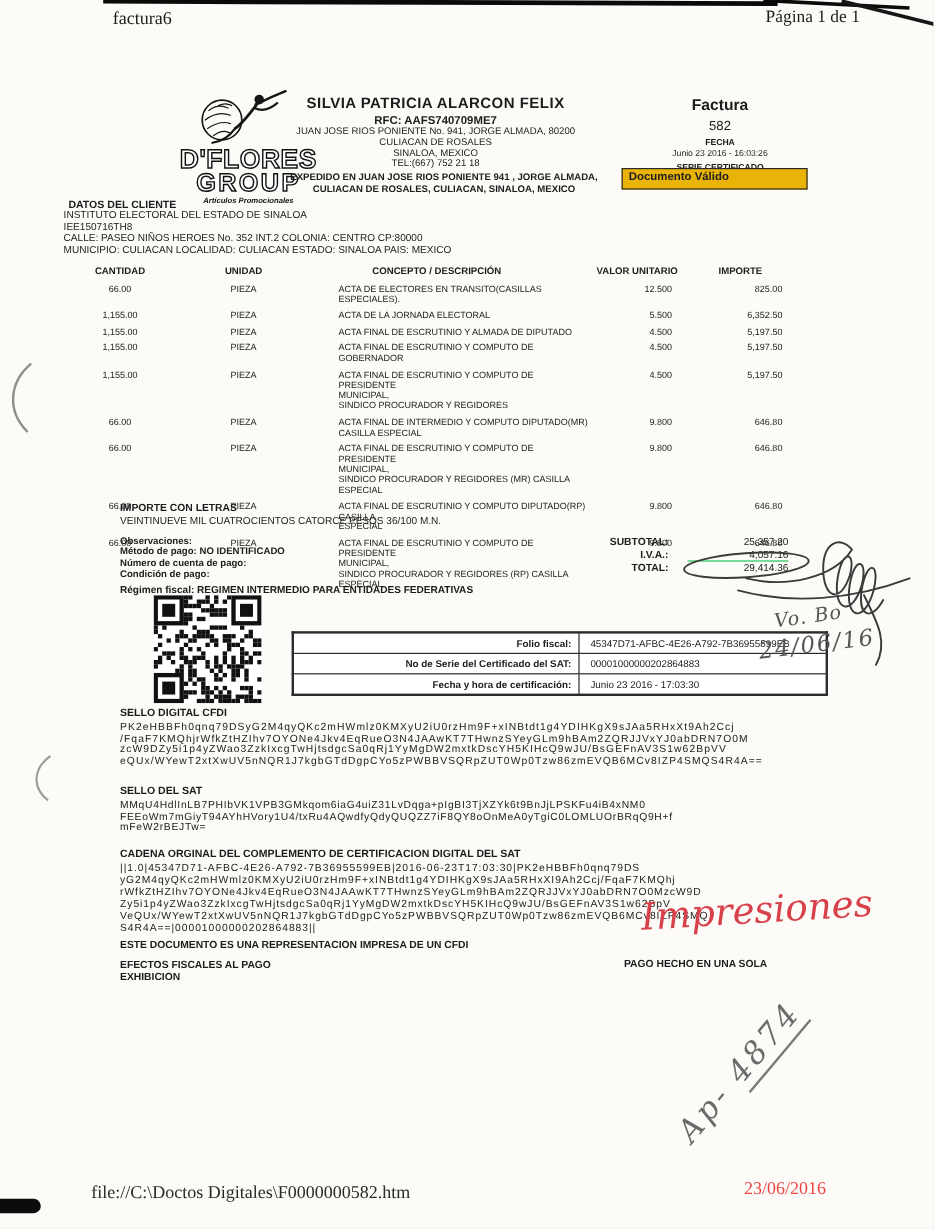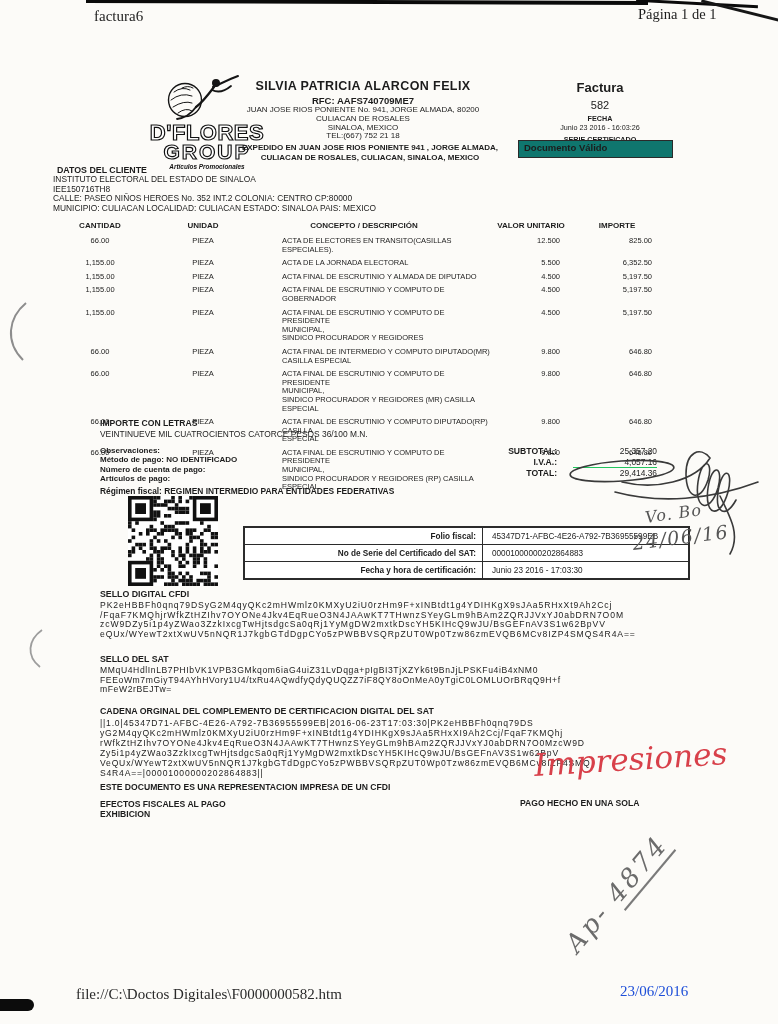--- a/index.html
+++ b/index.html
@@ -9,35 +9,35 @@
   
   .band1{left:86px;top:0;width:562px;height:4px;background:#0a0a0a;transform:rotate(.2deg);}
   .band2{left:636px;top:2px;width:122px;height:3px;background:#0a0a0a;transform:rotate(3deg);}
   .band3{left:700px;top:11px;width:96px;height:2.5px;background:#161616;transform:rotate(14deg);}
   .corner-mark{left:0;top:999px;width:34px;height:12px;background:#0c0c0c;border-radius:0 6px 6px 0;}
   
   .serif{font-family:"Liberation Serif",serif;}
   .hdr-left{left:94px;top:8px;font-size:15px;}
   .hdr-right{left:638px;top:6px;font-size:14.5px;}
   .ftr-left{left:76px;top:986px;font-size:15px;color:#2a2a2a;}
-  .ftr-right{left:620px;top:983px;font-size:15px;color:#1d4ed8;}
+  .ftr-right{left:620px;top:983px;font-size:15px;color:#ef4444;}
   
   .issuer{left:232px;top:79px;width:262px;text-align:center;}
   .issuer .name{font-size:12.5px;font-weight:bold;letter-spacing:.4px;}
   .issuer .rfc{font-size:9.5px;font-weight:bold;margin-top:2px;}
   .issuer .adr{font-size:8px;line-height:8.8px;}
   .expedido{left:240px;top:143px;width:260px;text-align:center;font-size:8px;font-weight:bold;line-height:9.6px;}
   
   .fact{left:540px;top:80px;width:120px;text-align:center;}
   .fact .t{font-size:13px;font-weight:bold;}
   .fact .n{font-size:11px;margin-top:4px;}
   .fact .l{font-size:7.2px;font-weight:bold;margin-top:3px;}
   .fact .v{font-size:7.2px;}
   .validbox{left:518px;top:140px;width:148px;height:15px;border:1.6px solid #2a2a2a;
-            font-size:9.5px;font-weight:bold;padding:1px 0 0 5px;background:#0f766e;}
+            font-size:9.5px;font-weight:bold;padding:1px 0 0 5px;background:#eab308;}
   
   .client{left:53px;top:165px;}
   .client .h{font-size:8.8px;font-weight:bold;margin-left:4px;}
   .client .l{font-size:8.4px;line-height:9.6px;}
   
   .items{position:absolute;left:50px;top:221px;width:612px;border-collapse:collapse;}
   .items th{font-size:8px;font-weight:bold;padding:0 0 7px 0;vertical-align:top;}
   .items td{vertical-align:top;font-size:7.5px;line-height:8.6px;padding:0 0 5px 0;}
   .items .cant{text-align:center;}
   .items td.unid{text-align:center;padding-left:18px;}
@@ -241,21 +241,21 @@
       </tbody>
   </table>
 
   <div class="abs letras-h">IMPORTE CON LETRAS</div>
   <div class="abs letras-t">VEINTINUEVE MIL CUATROCIENTOS CATORCE PESOS 36/100 M.N.</div>
 
   <div class="abs obs">
     <div>Observaciones:</div>
     <div>Método de pago: NO IDENTIFICADO</div>
     <div>Número de cuenta de pago:</div>
-    <div>Artículos de pago:</div>
+    <div>Condición de pago:</div>
   </div>
 
   <div class="abs totals">
     <div class="trow">
       <div class="tl">SUBTOTAL:</div>
       <div class="tv">25,357.20</div>
     </div>
     <div class="trow">
       <div class="tl">I.V.A.:</div>
       <div class="tv iva">4,057.16</div>

